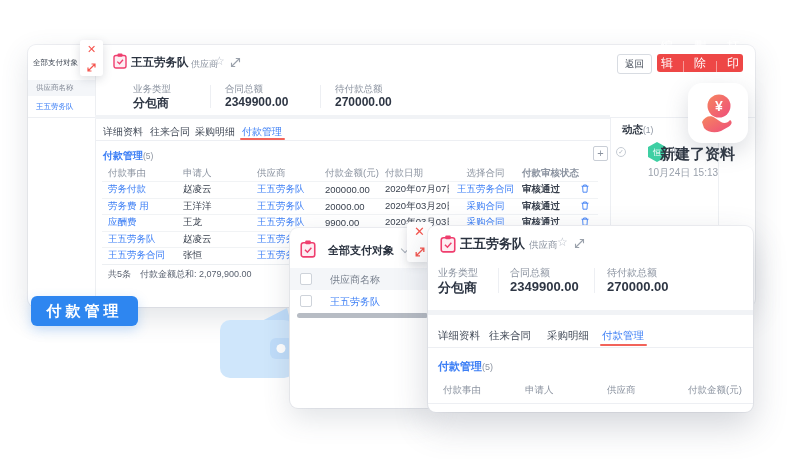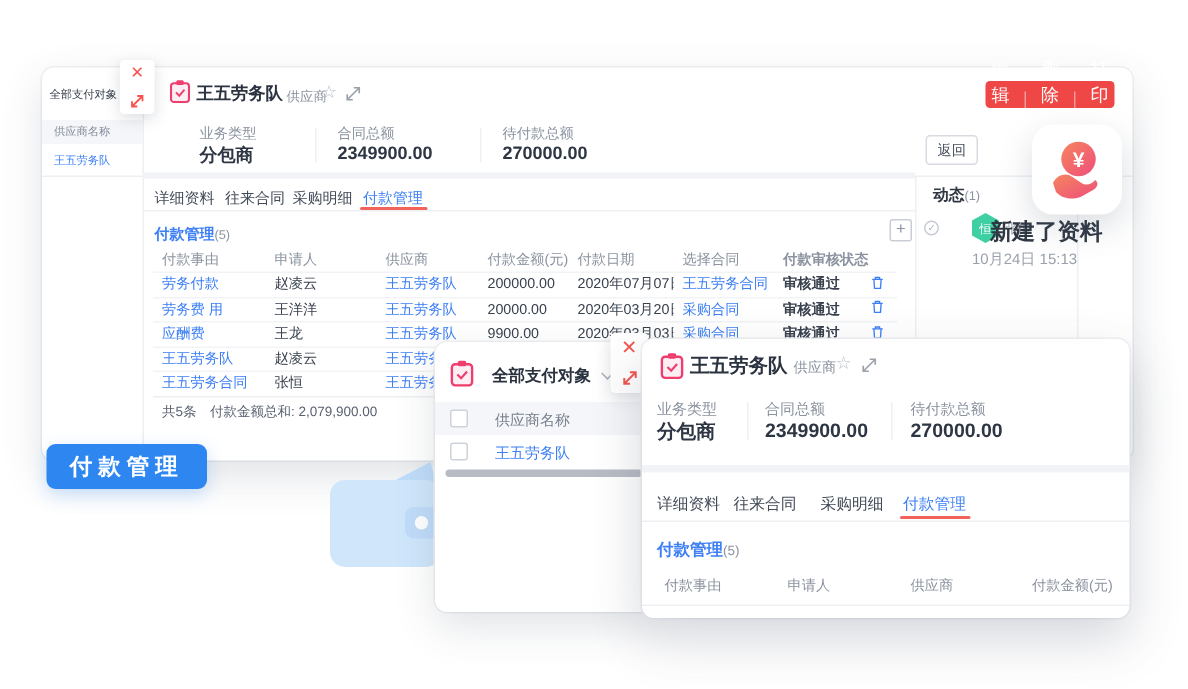--- a/index.html
+++ b/index.html
@@ -15,24 +15,24 @@
   .divider-v{position:absolute;width:1px;background:#edeff3;}
   .band{position:absolute;height:4px;background:#f1f3f6;}
   .hline{position:absolute;height:1px;background:#edeff3;}
   .tab{position:absolute;font-size:10px;color:#434b58;cursor:default;}
   .tab.active{color:#3d7ff5;}
   .tab-underline{position:absolute;height:2px;background:#f2635a;border-radius:1px;}
   .tbl{position:absolute;font-size:9.5px;color:#39414e;}
   .tr{display:flex;align-items:center;height:15.5px;border-top:1px solid #f1f3f5;}
   .tr.head{border-top:none;color:#8b93a0;height:16px;}
   .td{flex:0 0 auto;padding-left:6px;box-sizing:border-box;overflow:hidden;white-space:nowrap;}
-  .c1{width:75px;}.c2{width:74px;}.c3{width:68px;}.c4{width:60px;}.c5{width:70px;}.c6{width:67px;}.c7{width:63px;font-weight:bold;}.c8{width:19px;padding-left:2px;}
+  .c1{width:75px;}.c2{width:74px;}.c3{width:68px;}.c4{width:60px;}.c5{width:70px;}.c6{width:67px;text-align:center;}.c7{width:63px;font-weight:bold;}.c8{width:19px;padding-left:2px;}
   .tfoot{height:20px;display:flex;align-items:center;border-top:1px solid #eceff2;font-size:9px;color:#5a6270;padding-left:6px;}
   .btn-back{position:absolute;background:#fff;border:1px solid #d8dce2;border-radius:3px;font-size:9.5px;color:#464e5a;
-            display:flex;align-items:center;justify-content:center;margin-top:36px;}
+            display:flex;align-items:center;justify-content:center;}
   .btn-red-group{position:absolute;background:#ee4746;border-radius:3px;display:flex;align-items:flex-end;color:#fff;font-size:12px;gap:6px;}
   .btn-red-group span{flex:1;text-align:center;}
   .btn-red-group i{width:1px;height:11px;background:rgba(255,255,255,.45);}
   .float-box{position:absolute;background:#fff;border-radius:3px;box-shadow:0 3px 10px rgba(60,70,90,.18);
              display:flex;flex-direction:column;align-items:center;justify-content:space-around;}
   .xmark{color:#f5554e;font-size:11px;line-height:11px;}
   .checkbox{position:absolute;width:12px;height:12px;background:#fff;border:1px solid #ced3da;border-radius:2px;box-sizing:border-box;}
   .hexagon{position:absolute;width:18px;height:20px;background:#3ecfa3;color:#fff;font-size:8px;display:flex;align-items:center;justify-content:center;
            clip-path:polygon(50% 0,100% 25%,100% 75%,50% 100%,0 75%,0 25%);}
   .ring{position:absolute;width:10px;height:10px;border:1px solid #c6ccd4;border-radius:50%;color:#aab1bb;font-size:6.5px;

